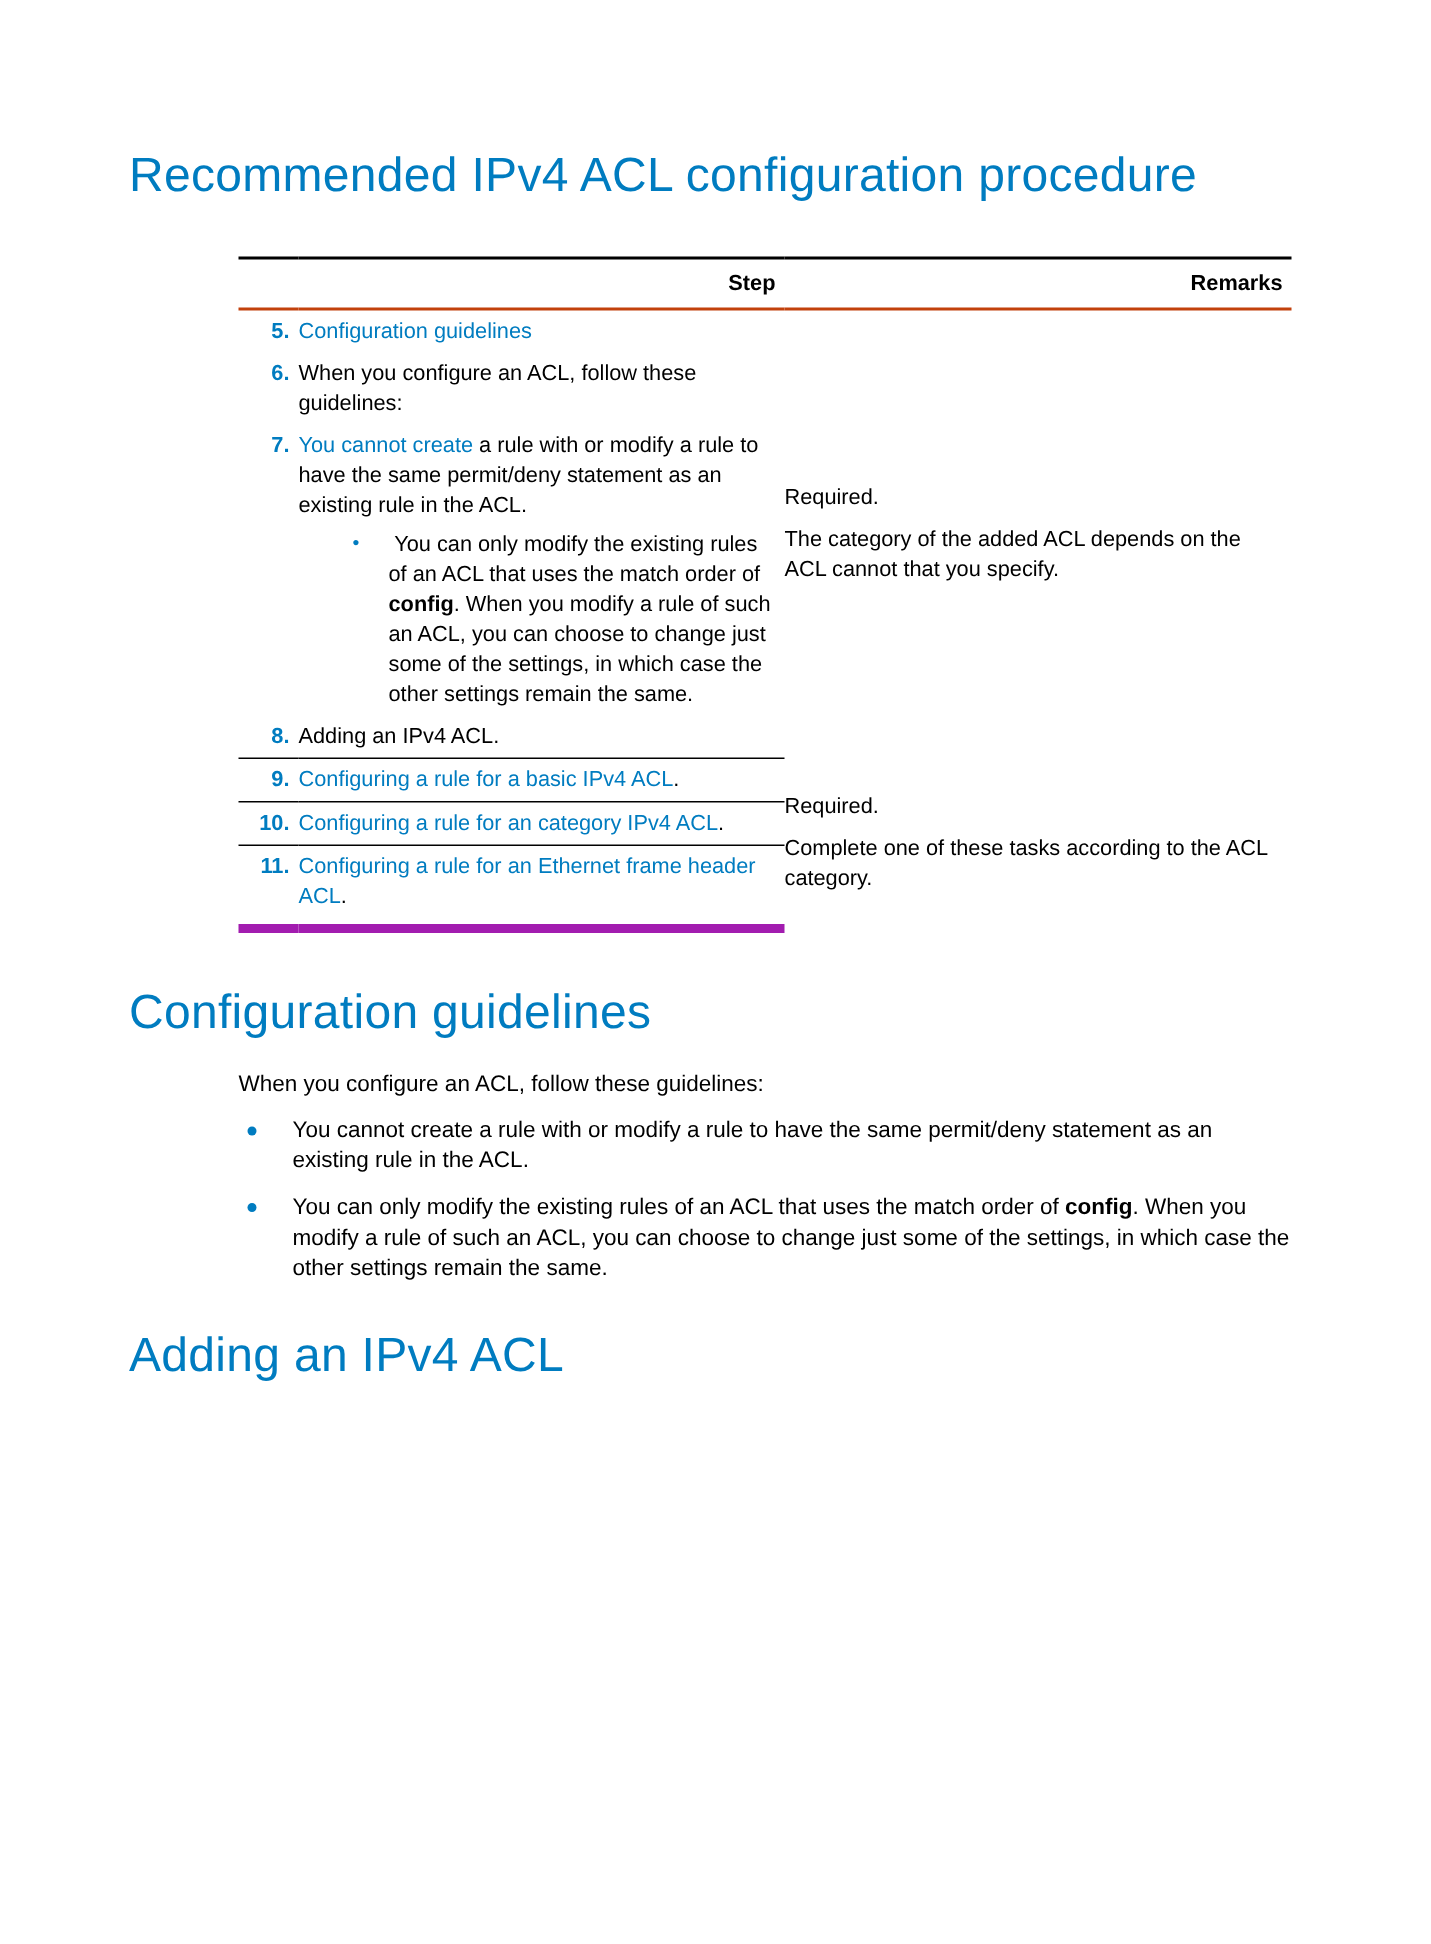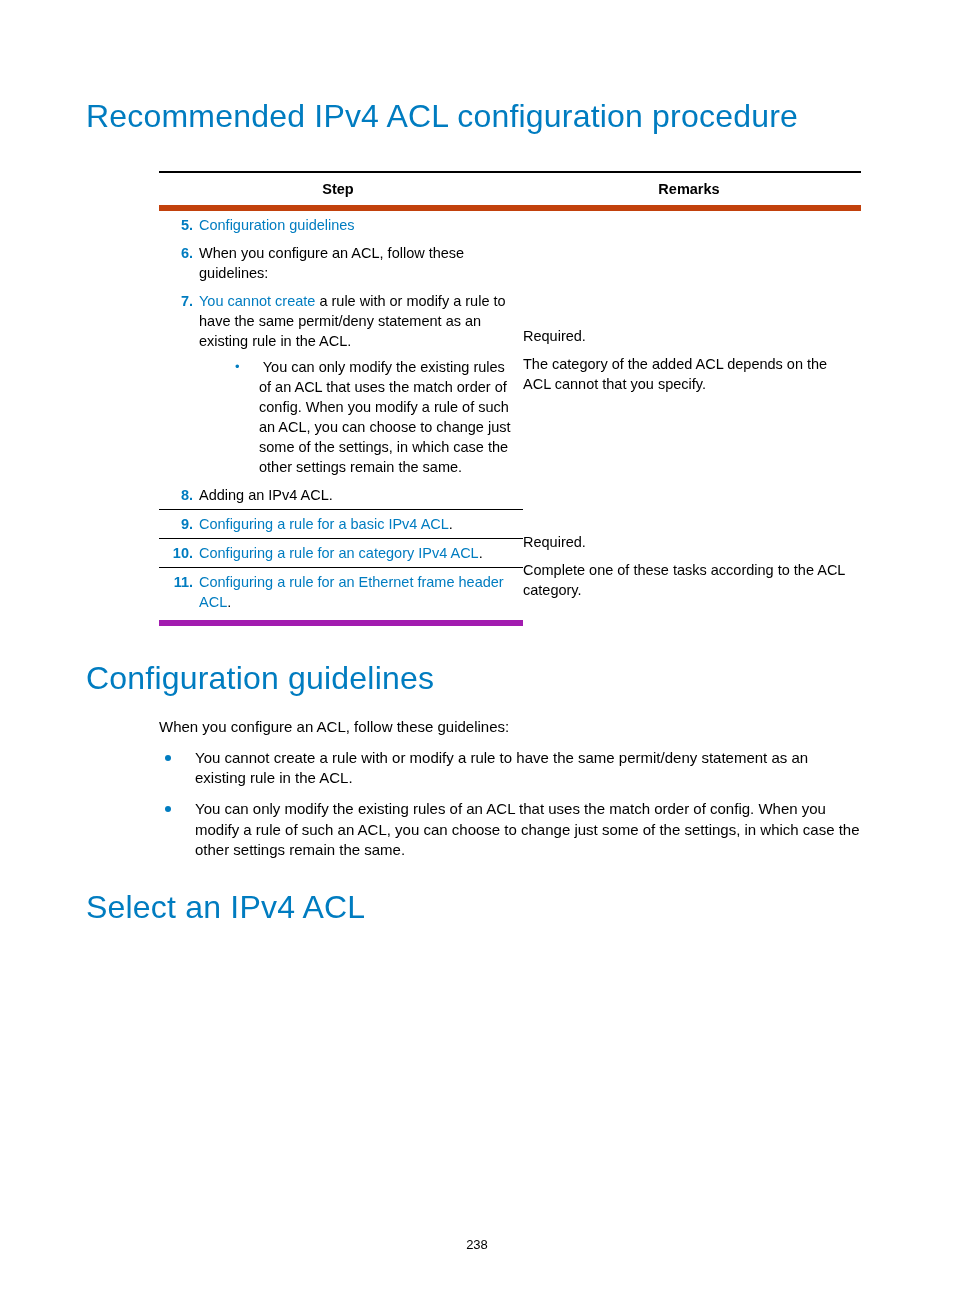--- a/index.html
+++ b/index.html
@@ -33,25 +33,25 @@
   .tbl {
     width: 702px;
     margin-left: 73px;
     border-collapse: collapse;
     font-size: 14.5px;
     line-height: 1.38;
     font-family: "Arial Narrow", Arial, "Helvetica Neue", sans-serif;
     font-stretch: condensed;
   }
   .tbl th {
-    text-align: center;
+    text-align: right;
     font-weight: 700;
     font-size: 14.5px;
     border-top: 2px solid #000;
-    border-bottom: 6px solid #c2410c;
+    border-bottom: 2px solid #c2410c;
     padding: 6px 6px 6px 0;
   }
   .tbl td {
     vertical-align: top;
     padding: 4px 6px 4px 0;
   }
   .tbl tr.rule td { border-bottom: 1px solid #000; }
   .tbl tr.rule td.norule { border-bottom: none; }
   .tbl tbody.last tr:last-child td { border-bottom: 6px solid #a21caf; }
   .col-num { width: 34px; text-align: right; padding-right: 8px; padding-left: 4px; font-weight:700; }
@@ -110,21 +110,21 @@
     position: absolute;
     bottom: 44px;
     left: 0;
     width: 100%;
     text-align: center;
     font-size: 13px;
     font-family: "Arial Narrow", Arial, sans-serif;
     font-stretch: condensed;
   }
 
-  b { font-weight: 400; }
+  b { font-weight: 700; }
 </style>
 </head>
 <body>
 
 <div class="page">
 
   <h1 class="section-title">Recommended IPv4 ACL configuration procedure</h1>
 
   <table class="tbl">
     <colgroup>
@@ -196,17 +196,16 @@
   <div class="body">
     <p>When you configure an ACL, follow these guidelines:</p>
     <ul class="bull">
       <li><span>You cannot create a rule with or modify a rule to have the same permit/deny statement as an existing rule in the ACL.</span></li>
       <li>
         <span>You can only modify the existing rules of an ACL that uses the match order of </span><b>config</b><span>. When you modify a rule of such an ACL, you can choose to change just some of the settings, in which case the other settings remain the same.</span>
       </li>
     </ul>
   </div>
 
-  <h1 class="section-title tight2">Select an IPv4 ACL</h1>
-
-
-  <div class="pagenum">238</div>
+  <h1 class="section-title tight2">Adding an IPv4 ACL</h1>
+
+
 </div>
 
 </body></html>

